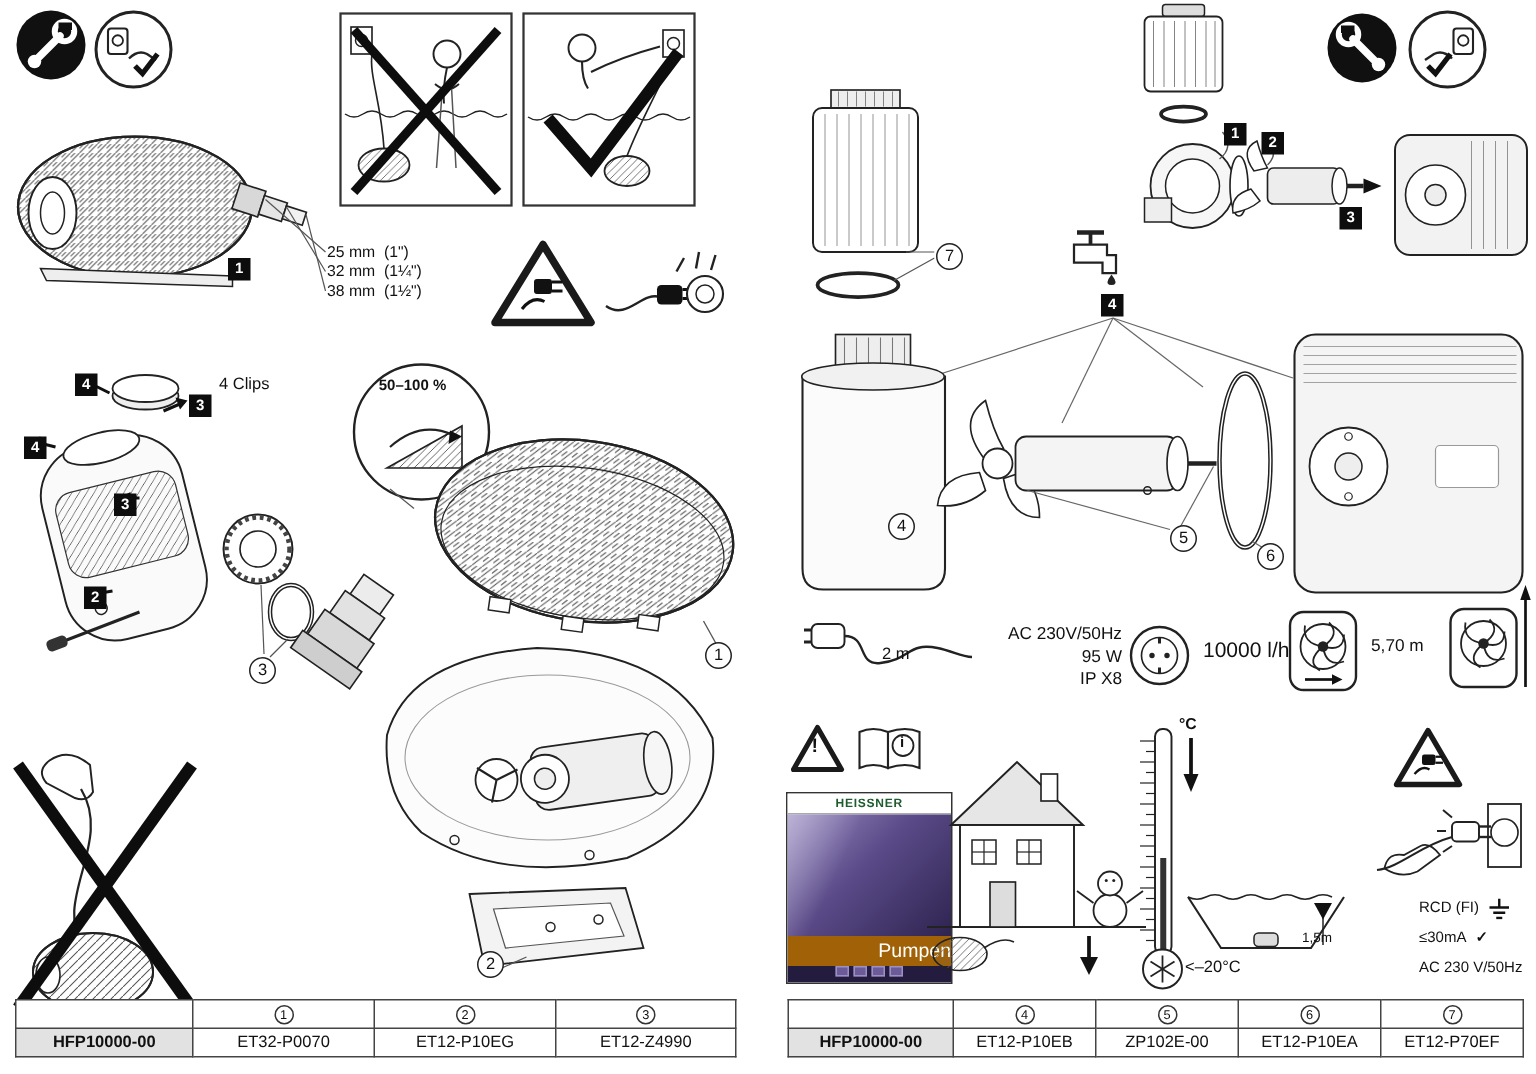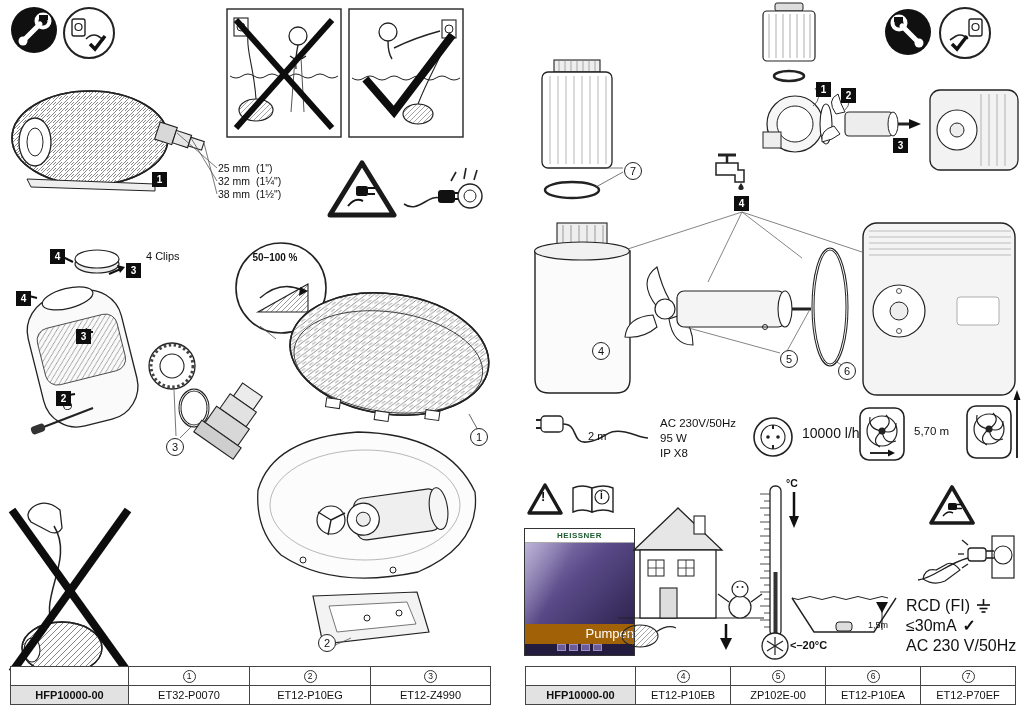--- a/index.html
+++ b/index.html
@@ -26,23 +26,23 @@
                flex-direction:column;overflow:hidden;}
   .pb-top{background:#fff;color:#1d5c2e;font-size:8px;font-weight:bold;
           text-align:center;letter-spacing:.5px;padding:2px 0;border-bottom:1px solid #aaa;}
   .pb-img{flex:1;background:
       linear-gradient(115deg,rgba(255,255,255,.35) 0%,rgba(255,255,255,0) 35%),
       linear-gradient(135deg,#9a8cc2 0%,#5a4a88 45%,#2e2450 100%);}
   .pb-bottom{background:#a16207;color:#fff;font-size:13px;text-align:right;
              padding:2px 0 3px;}
   .pb-thumbs{display:flex;justify-content:center;gap:3px;background:#241c3e;padding:0 0 4px;}
   .pb-thumbs i{width:9px;height:7px;background:#6b5b99;border:0.5px solid #9c90c4;}
-  .rcd{position:absolute;font-size:16px;line-height:20px;white-space:nowrap;}
+  .rcd{position:absolute;font-size:10px;line-height:20px;white-space:nowrap;margin-left:40px;}
   .rcd-row{display:flex;align-items:center;gap:6px;}
-  .power{position:absolute;width:88px;text-align:left;font-size:11.5px;line-height:15px;}
+  .power{position:absolute;width:88px;text-align:right;font-size:11.5px;line-height:15px;}
 </style>
 </head>
 <body>
 
 <div id="page">
 
   <svg class="abs" style="left:10px;top:6px" width="48" height="48" viewBox="0 0 48 48">
     <circle cx="24" cy="24" r="23" fill="#101010"></circle>
     <path d="M15 33 L30 18" stroke="#fff" stroke-width="5" stroke-linecap="round"></path>
     <circle cx="33" cy="15" r="6.5" fill="none" stroke="#fff" stroke-width="4"></circle>
@@ -537,21 +537,21 @@
     <circle cx="27" cy="170" r="13" fill="#fff" stroke="#222" stroke-width="1.3"></circle>
     <g stroke="#222" stroke-width="1.2">
       <line x1="27" y1="161" x2="27" y2="179"></line>
       <line x1="19" y1="165" x2="35" y2="175"></line>
       <line x1="19" y1="175" x2="35" y2="165"></line>
     </g>
     <line x1="46" y1="16" x2="46" y2="42" stroke="#111" stroke-width="2.5"></line>
     <polygon points="41,40 51,40 46,52" fill="#111"></polygon>
   </svg>
   <div class="txt" style="left:786px;top:477px;font-size:10.5px;font-weight:bold">°C</div>
-  <div class="txt" style="left:790px;top:639px;font-size:11px;font-weight:bold">&lt;–20°C</div>
+  <div class="txt" style="left:790px;top:639px;font-size:11px;font-weight:normal">&lt;–20°C</div>
 
   <svg class="abs" style="left:788px;top:580px" width="112" height="68" viewBox="0 0 112 68">
     <path d="M4 18 L26 52 L86 52 L108 18" fill="none" stroke="#222" stroke-width="1.4"></path>
     <path d="M4 18 q6 3 12 0 t12 0 t12 0 t12 0 t12 0 t12 0 t12 0 t12 0" fill="none" stroke="#222" stroke-width="1"></path>
     <rect x="48" y="42" width="16" height="9" rx="3" fill="#ddd" stroke="#222" stroke-width="1"></rect>
     <line x1="94" y1="22" x2="94" y2="50" stroke="#222" stroke-width="1"></line>
     <polygon points="88,22 100,22 94,33" fill="#111"></polygon>
   </svg>
   <div class="txt" style="left:868px;top:620px;font-size:9px">1,5m</div>
 

